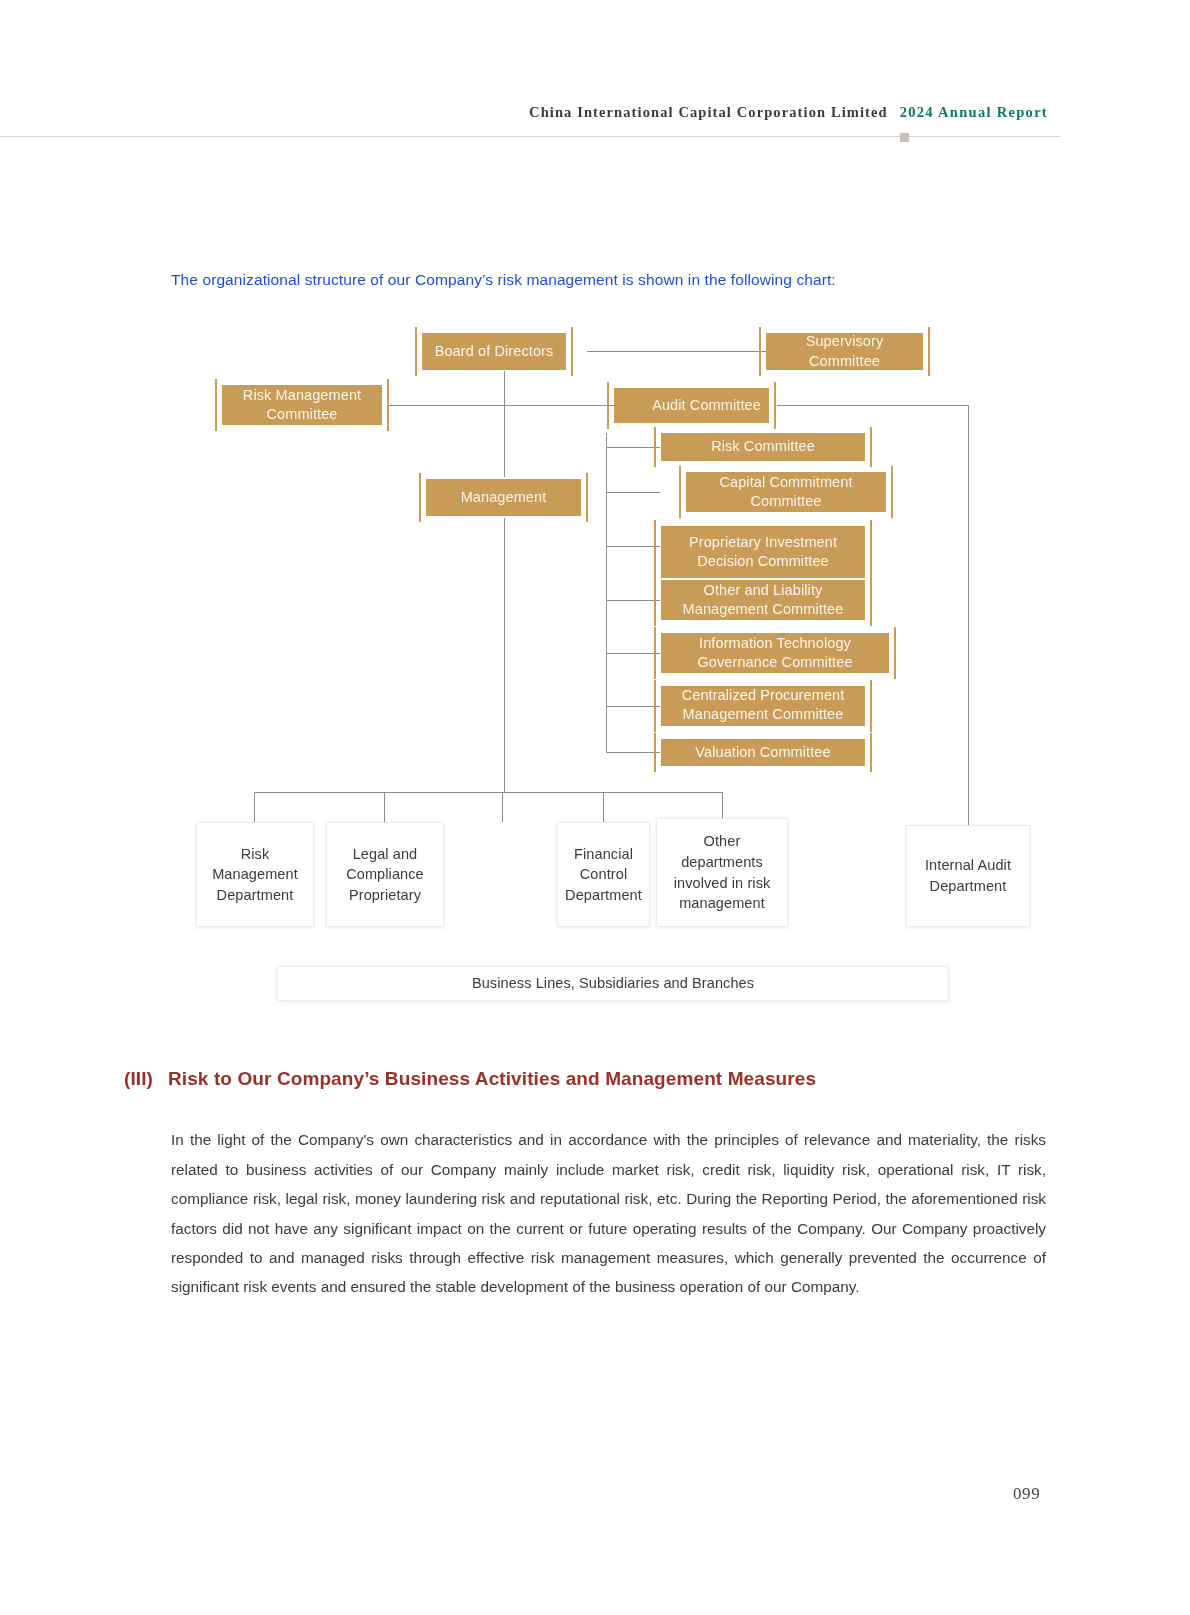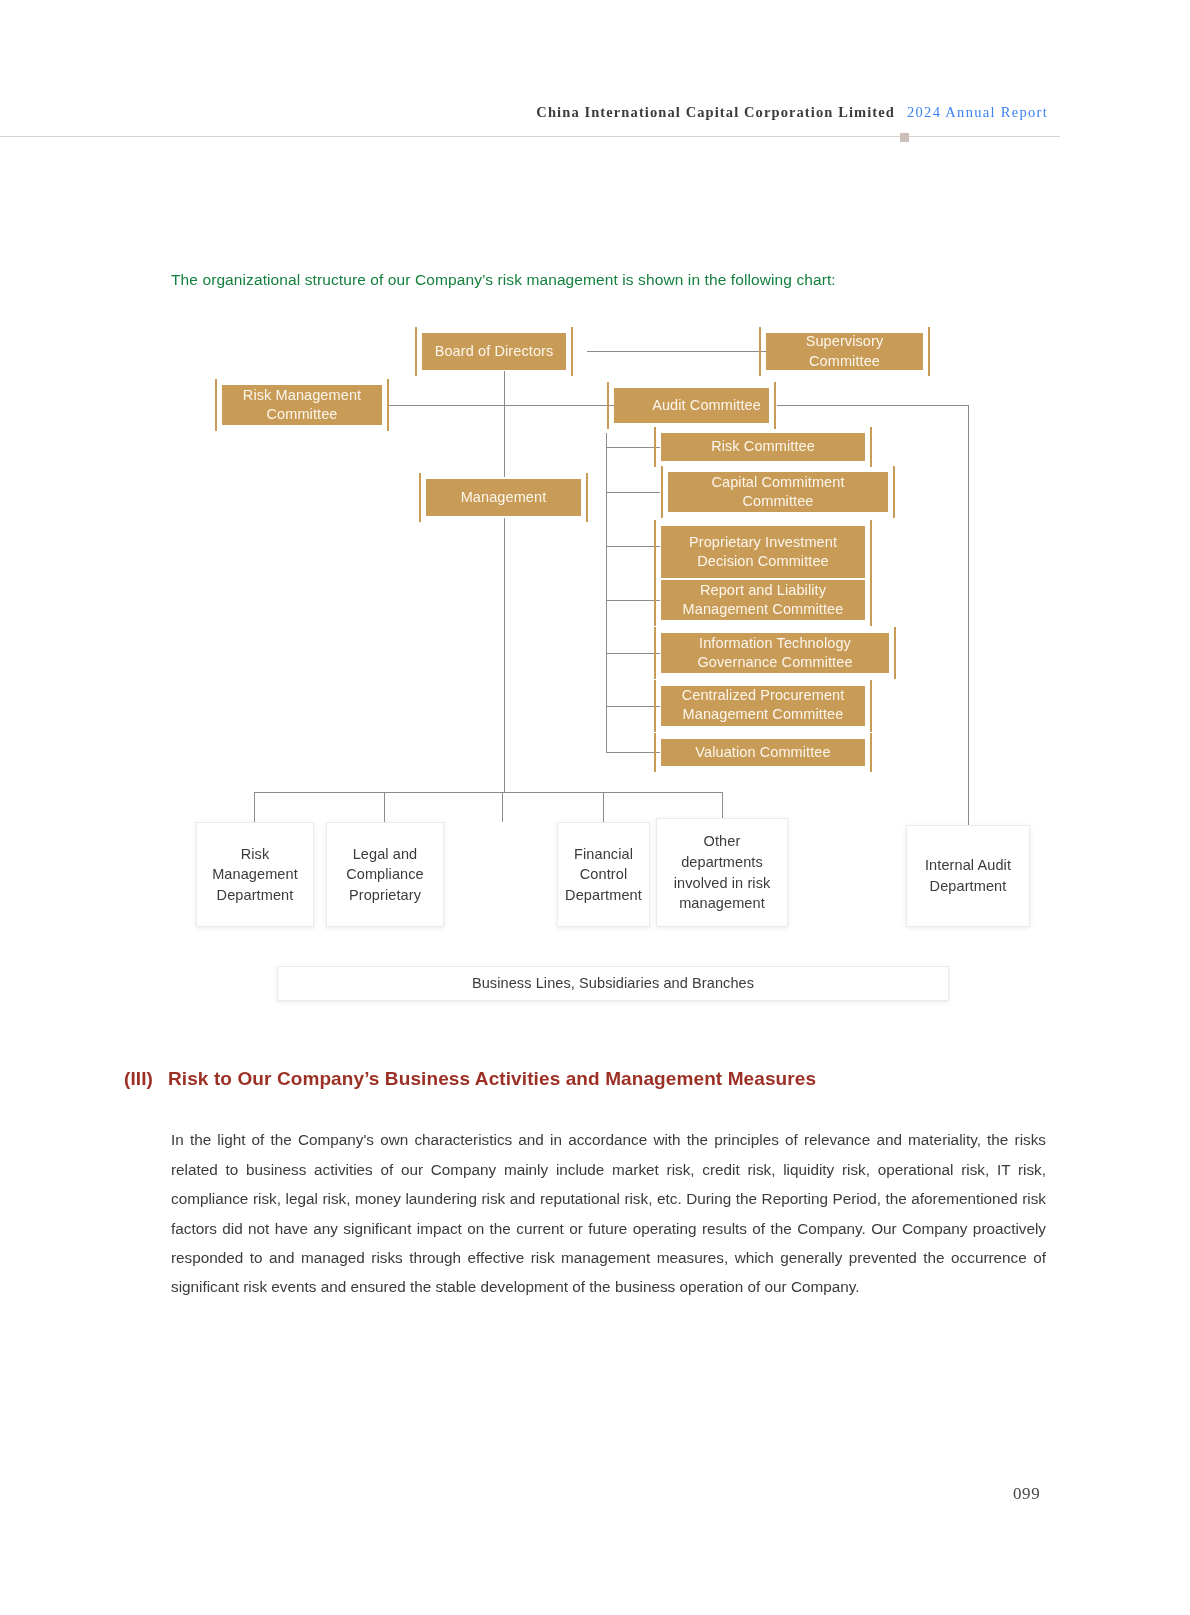--- a/index.html
+++ b/index.html
@@ -31,22 +31,22 @@
     white-space: nowrap;
     font-family: "Liberation Serif", serif;
     font-size: 14.5px;
     letter-spacing: 1.1px;
   }
   .header-company {
     color: #3d3a38;
     font-weight: bold;
   }
   .header-report {
-    color: #3b82f6;
-    font-weight: normal;
+    color: #0f766e;
+    font-weight: bold;
     margin-left: 12px;
     letter-spacing: 1.3px;
   }
   .header-rule {
     position: absolute;
     left: 0;
     top: 32px;
     width: 1060px;
     height: 1px;
     background: #d8d2cd;
@@ -59,21 +59,21 @@
     height: 9px;
     background: #cbbfb9;
   }
 
   
   .intro-line {
     position: absolute;
     left: 171px;
     top: 271px;
     font-size: 15.5px;
-    color: #15803d;
+    color: #1d4ed8;
     letter-spacing: 0.1px;
   }
 
   
   .chart {
     position: absolute;
     left: 0;
     top: 0;
     width: 1190px;
     height: 1030px;
@@ -237,30 +237,30 @@
   </div>
 
   <div class="node" style="left:426px; top:479px; width:155px; height:37px;">
     <span>Management</span>
   </div>
 
   <div class="node" style="left:661px; top:433px; width:204px; height:28px;">
     <span>Risk Committee</span>
   </div>
 
-  <div class="node" style="left:668px; top:472px; width:220px; height:40px;">
+  <div class="node" style="left:686px; top:472px; width:200px; height:40px;">
     <span>Capital Commitment Committee</span>
   </div>
 
   <div class="node" style="left:661px; top:526px; width:204px; height:52px;">
     <span>Proprietary Investment Decision Committee</span>
   </div>
 
   <div class="node" style="left:661px; top:580px; width:204px; height:40px;">
-    <span>Report and Liability Management Committee</span>
+    <span>Other and Liability Management Committee</span>
   </div>
 
   <div class="node" style="left:661px; top:633px; width:228px; height:40px;">
     <span>Information Technology Governance Committee</span>
   </div>
 
   <div class="node" style="left:661px; top:686px; width:204px; height:40px;align-items:flex-end;">
     <span>Centralized Procurement Management Committee</span>
   </div>
 

